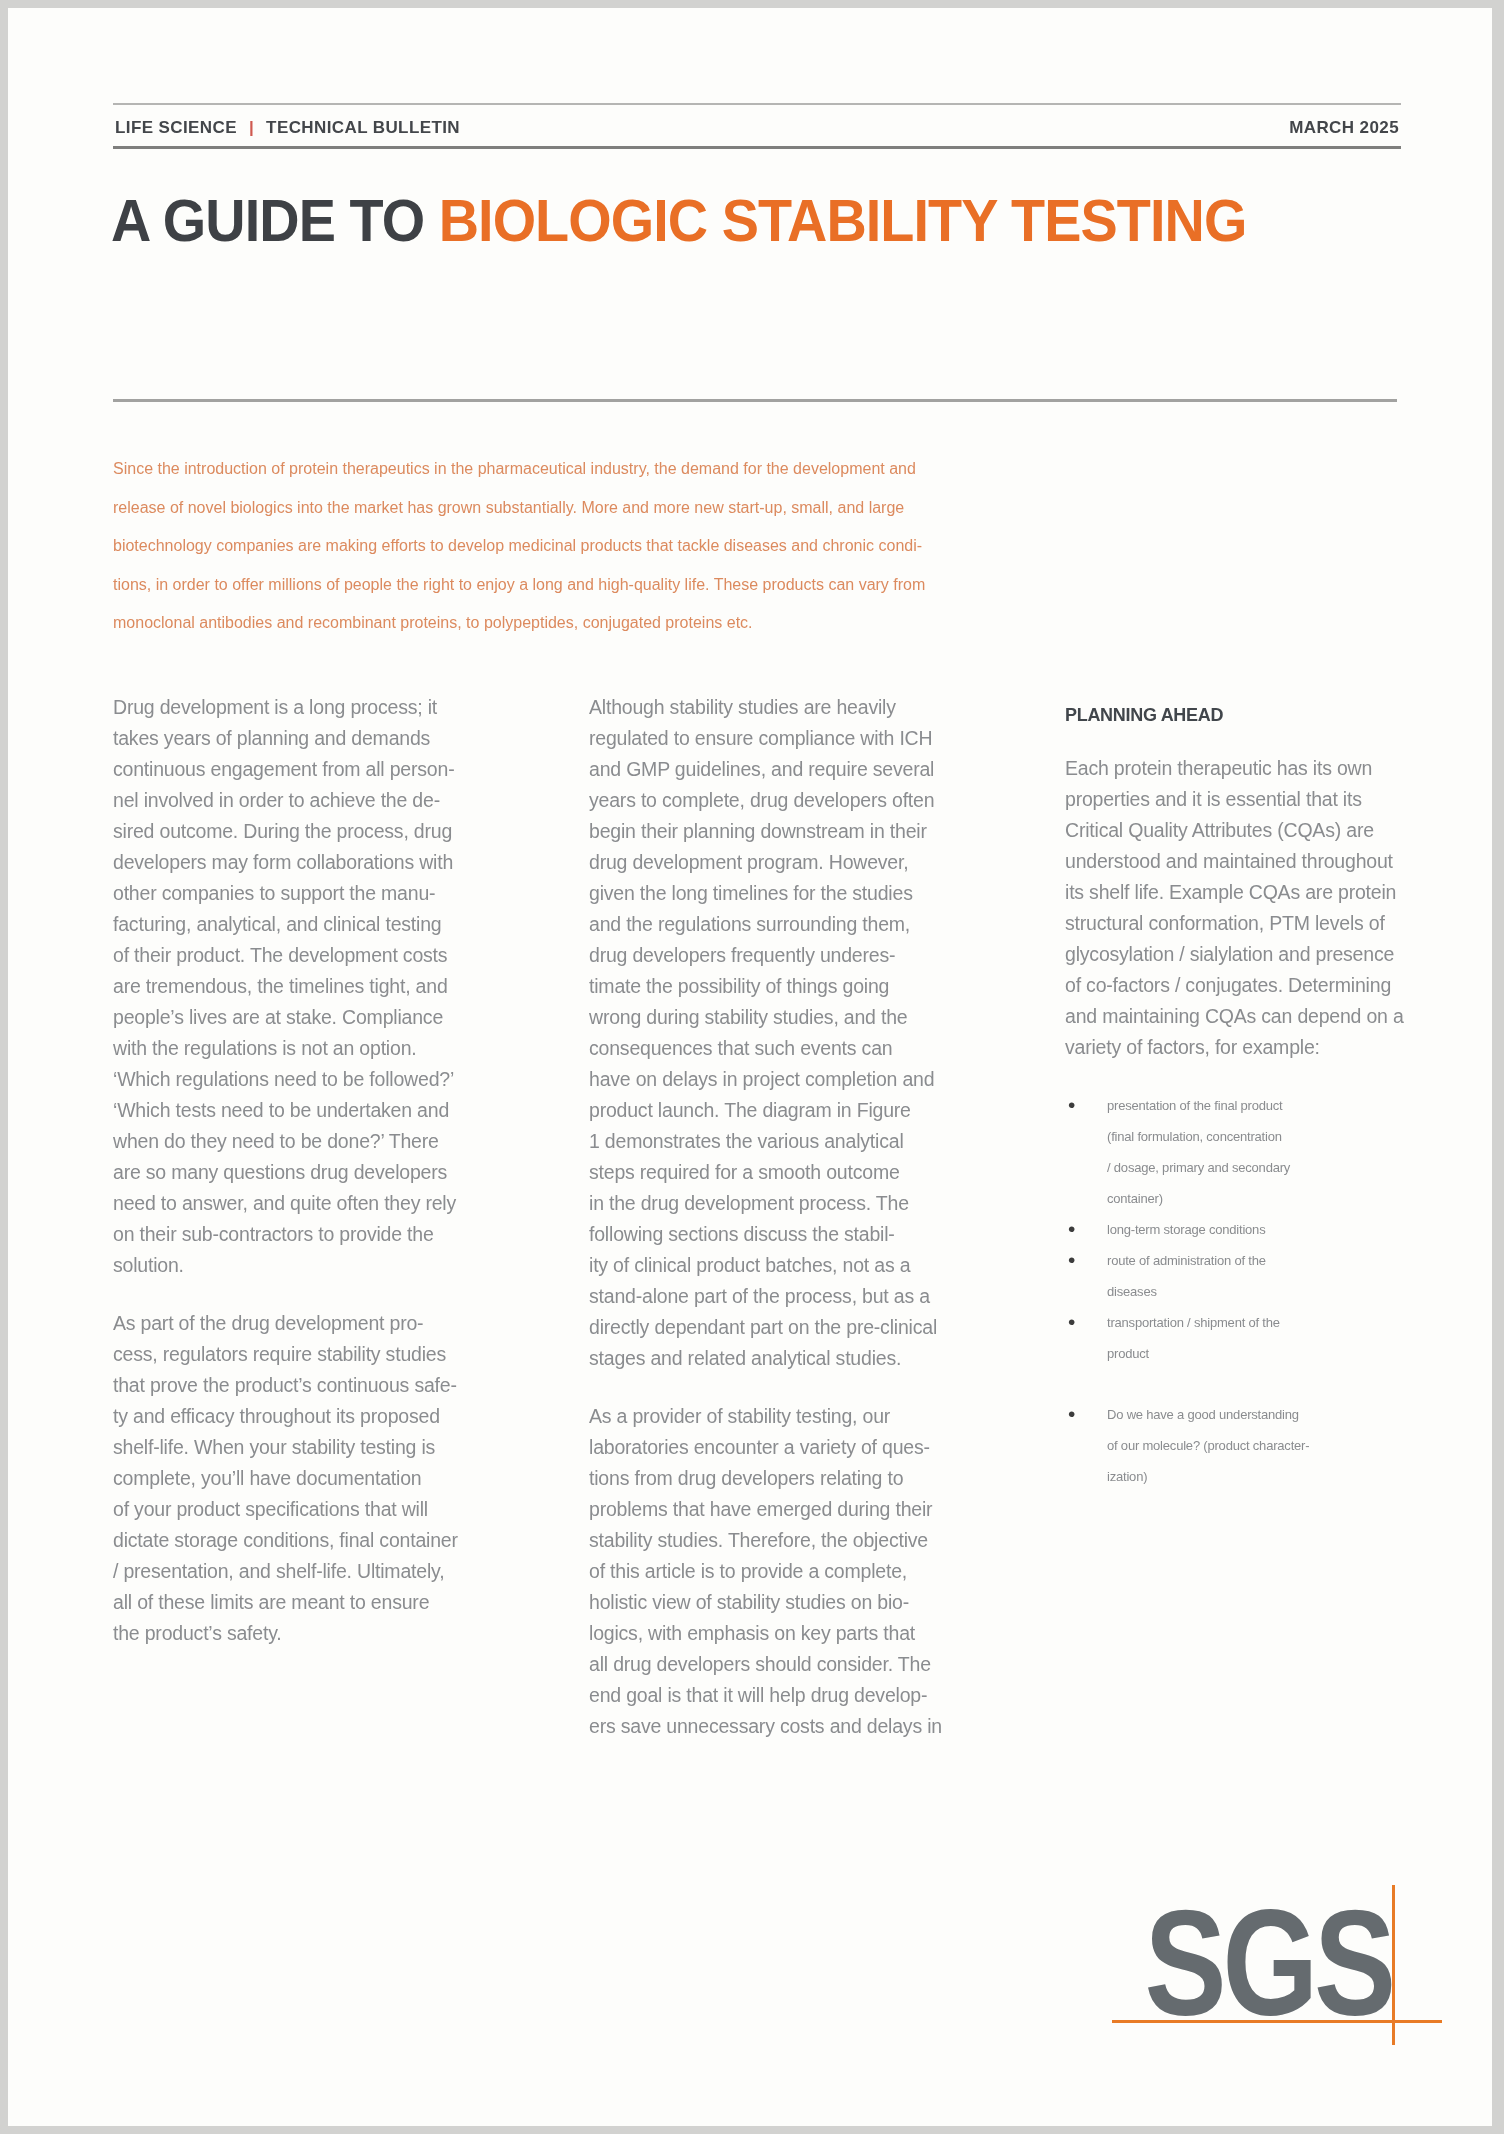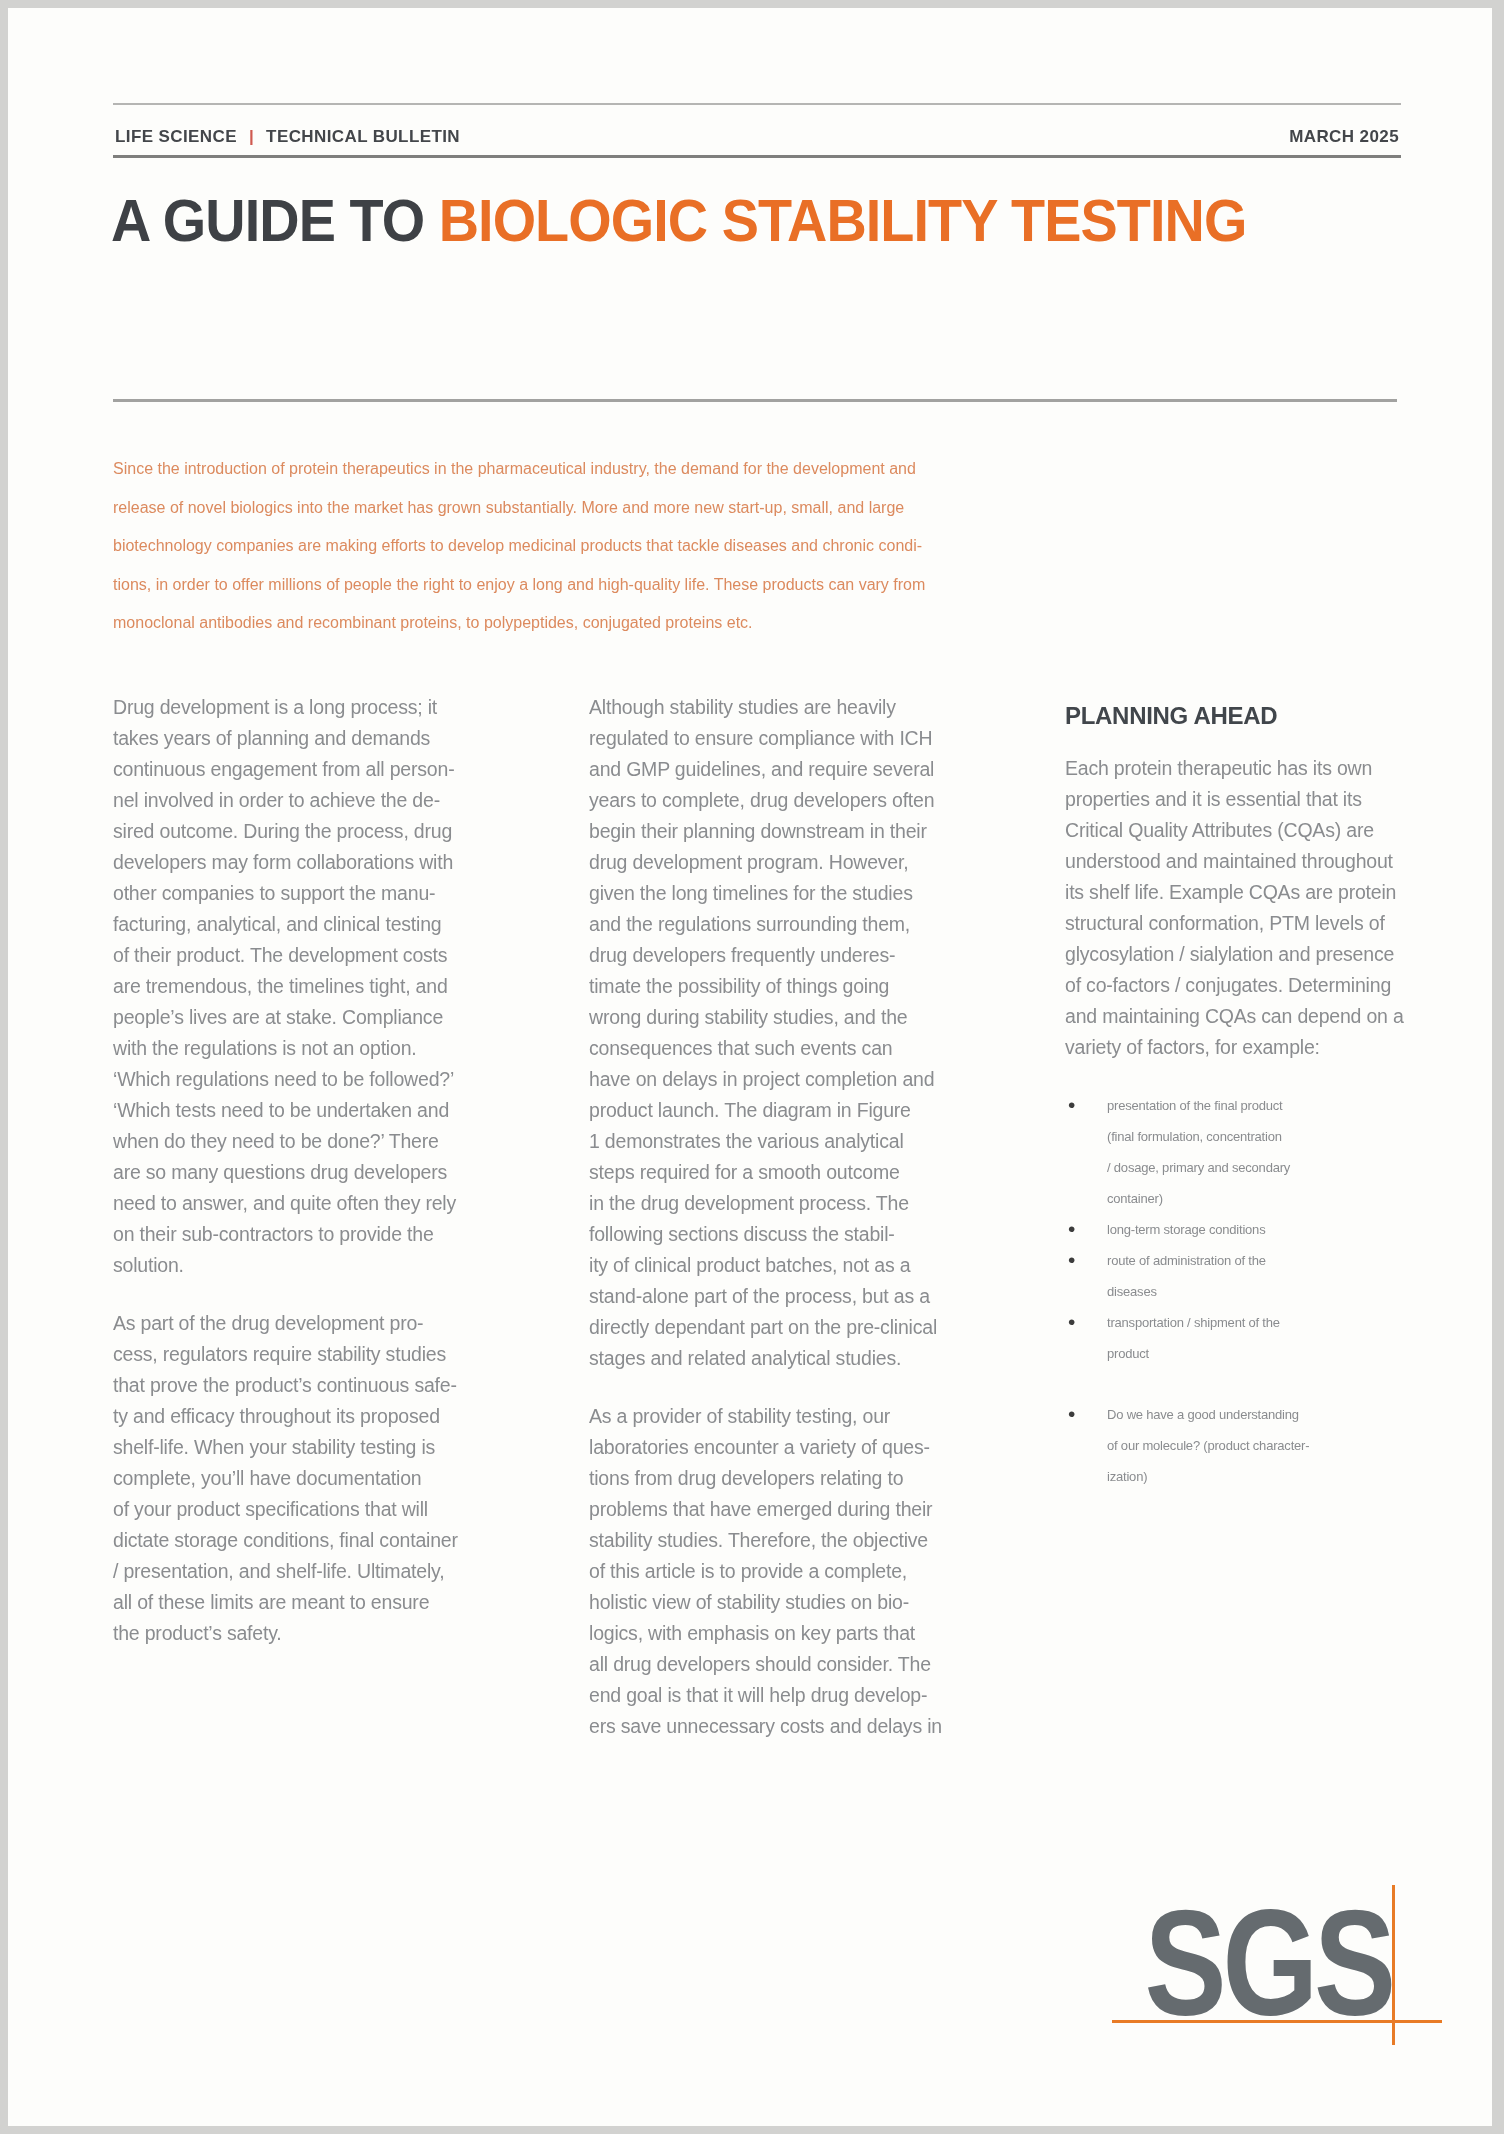--- a/index.html
+++ b/index.html
@@ -12,21 +12,21 @@
   .page{
     position:absolute;left:8px;top:8px;
     width:1484px;height:2118px;
     background:#fdfdfb;
   }
   
   .doc-header{
     position:absolute;left:105px;top:95px;width:1284px;
     border-top:2px solid #b5b5b3;
     border-bottom:3px solid #7f7f7d;
-    padding:22px 2px 8px 2px;
+    padding:13px 2px 8px 2px;
     display:flex;justify-content:space-between;align-items:center;
   }
   .doc-header .lbl{
     font-size:17px;font-weight:700;color:#43464a;letter-spacing:.4px;
   }
   .doc-header .sep{color:#cf5a50;font-weight:700;padding:0 12px;}
   
   .doc-title{
     position:absolute;left:103px;top:178px;width:1380px;
     font-size:60px;font-weight:700;letter-spacing:-1px;white-space:nowrap;
@@ -49,21 +49,21 @@
     display:flex;gap:84px;
   }
   .col{width:392px;flex:0 0 392px;}
   .col p{
     margin:0 0 27px 0;
     color:#8a8c8f;font-size:19.5px;line-height:31px;letter-spacing:-.2px;
     white-space:pre-line;
   }
   .col h2{
     margin:6px 0 20px 0;
-    color:#41464b;font-size:24px;line-height:35px;font-weight:700;
+    color:#41464b;font-size:18px;line-height:35px;font-weight:700;
     letter-spacing:-.3px;white-space:pre-line;
   }
   .col ul{
     list-style:none;margin:26px 0 30px 0;padding:0;
   }
   .col li{
     position:relative;padding-left:42px;margin:0;
     color:#8a8c8f;font-size:13px;line-height:31px;letter-spacing:-.2px;
     white-space:pre-line;
   }

